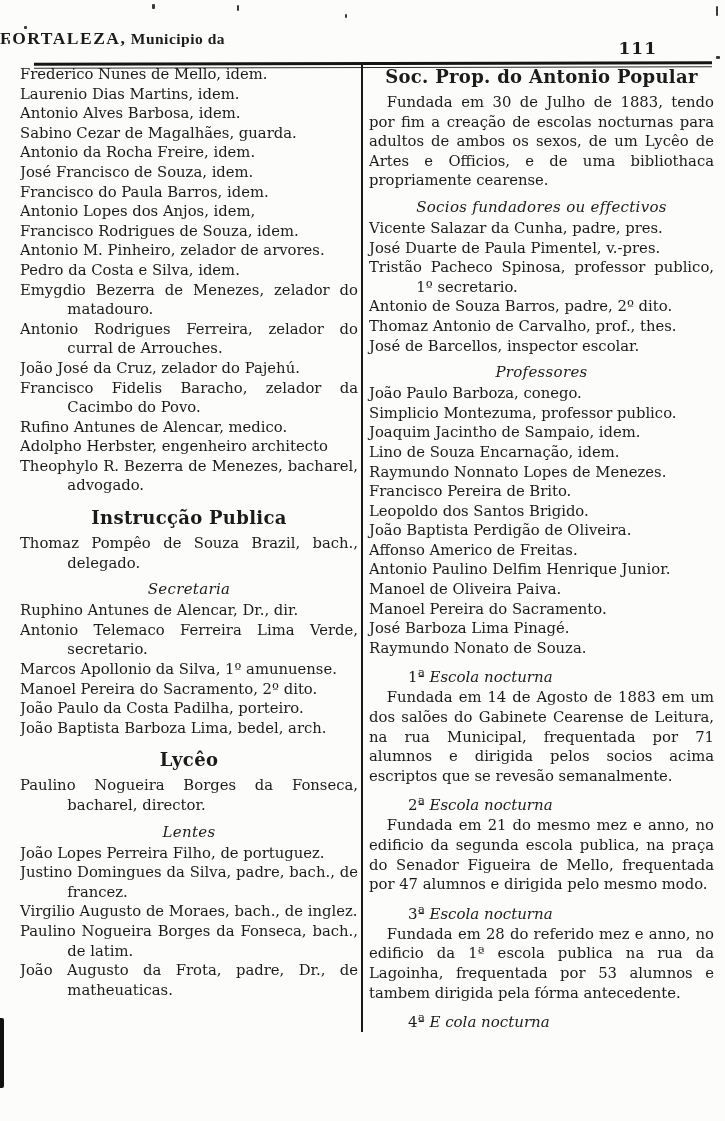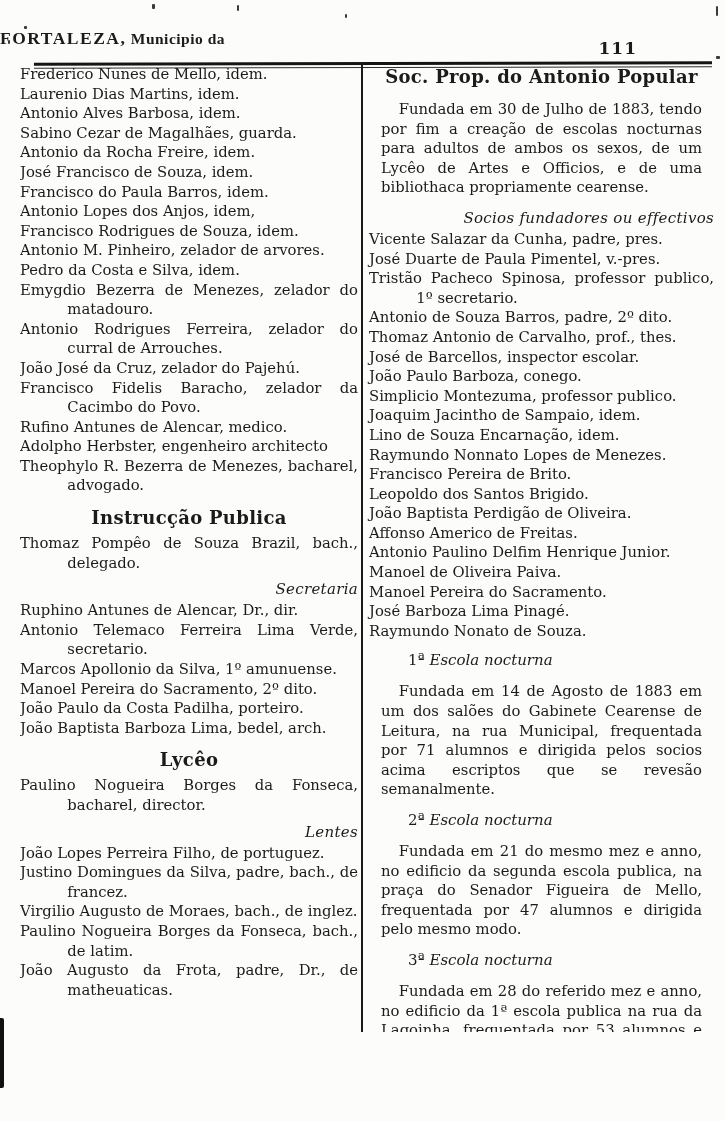--- a/index.html
+++ b/index.html
@@ -13,21 +13,21 @@
   }
   
   .page-header {
     position: absolute; top: 28px; left: 0; width: 655px;
     text-align: left;
     font-family: Liberation Serif, serif;
   }
   .hdr-place { font-weight: bold; font-size: 17.5px; letter-spacing: 1.5px; }
   .hdr-suffix { font-weight: bold; font-size: 15.5px; letter-spacing: 0.5px; }
   .page-number {
-    position: absolute; top: 38px; right: 88px;
+    position: absolute; top: 38px; right: 68px;
     font-weight: bold; font-size: 17px; letter-spacing: 1px;
   }
   .header-rule {
     position: absolute; top: 62px; left: 34px; width: 678px; height: 2px;
     border-top: 3px solid #151515;
     border-bottom: 1.5px solid #2e2e2e;
     transform: rotate(-0.12deg);
   }
   
   .columns {
@@ -48,31 +48,31 @@
   }
   .heading {
     margin: 12px 0 5px;
     font-size: 18px; font-weight: bold;
     text-align: center; letter-spacing: 0.3px;
   }
   .col-right .heading:first-child { margin-top: 2px; }
   .subheading {
     margin: 8px 0 2px;
     font-size: 15px; font-style: italic; font-weight: normal;
-    text-align: right; letter-spacing: 0.3px;
+    text-align: center; letter-spacing: 0.3px;
   }
   .school-heading {
     margin: 11px 0 1px;
     font-size: 15px; font-weight: normal;
     padding-left: 2.6em;
   }
   .school-heading .ordinal { font-style: normal; }
   .school-heading .school-title { font-style: italic; }
   .para {
-    margin: 12px;
+    margin: 0;
     font-size: 14.8px; line-height: 19.6px;
     text-align: justify; text-indent: 1.2em;
   }
   
   .speck { position: absolute; background: #3a3a3a; border-radius: 1px; }
   .smudge-left {
     position: absolute; left: 0; top: 1018px; width: 4px; height: 70px;
     background: #111; border-radius: 0 2px 2px 0;
   }
 </style>
@@ -127,20 +127,21 @@
   <div class="col-right">
       <h2 class="heading">Soc. Prop. do Antonio Popular</h2>
       <p class="para">Fundada em 30 de Julho de 1883, tendo por fim a creação de escolas nocturnas para adultos de ambos os sexos, de um Lycêo de Artes e Officios, e de uma bibliothaca propriamente cearense.</p>
       <h3 class="subheading">Socios fundadores ou effectivos</h3>
       <p class="entry">Vicente Salazar da Cunha, padre, pres.</p>
       <p class="entry">José Duarte de Paula Pimentel, v.-pres.</p>
       <p class="entry">Tristão Pacheco Spinosa, professor publico, 1º secretario.</p>
       <p class="entry">Antonio de Souza Barros, padre, 2º dito.</p>
       <p class="entry">Thomaz Antonio de Carvalho, prof., thes.</p>
       <p class="entry">José de Barcellos, inspector escolar.</p>
+      <h3 class="subheading">Professores</h3>
       <p class="entry">João Paulo Barboza, conego.</p>
       <p class="entry">Simplicio Montezuma, professor publico.</p>
       <p class="entry">Joaquim Jacintho de Sampaio, idem.</p>
       <p class="entry">Lino de Souza Encarnação, idem.</p>
       <p class="entry">Raymundo Nonnato Lopes de Menezes.</p>
       <p class="entry">Francisco Pereira de Brito.</p>
       <p class="entry">Leopoldo dos Santos Brigido.</p>
       <p class="entry">João Baptista Perdigão de Oliveira.</p>
       <p class="entry">Affonso Americo de Freitas.</p>
       <p class="entry">Antonio Paulino Delfim Henrique Junior.</p>

